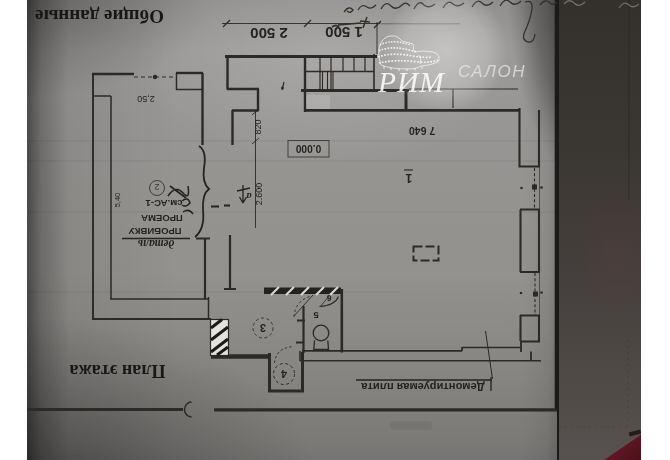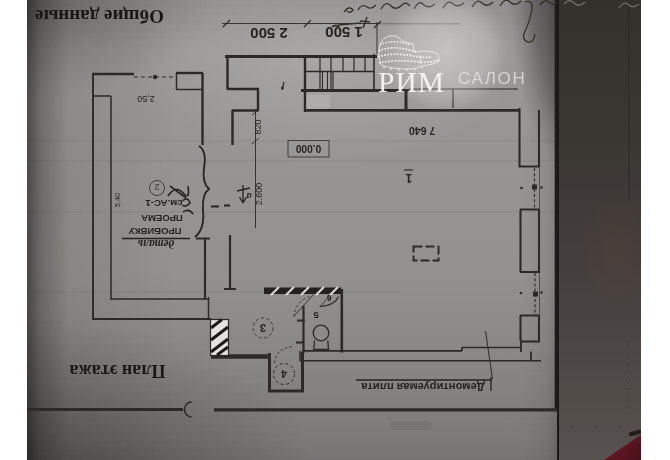--- a/index.html
+++ b/index.html
@@ -15,21 +15,21 @@
       linear-gradient(to bottom, rgba(0,0,0,0.08) 0px, rgba(0,0,0,0.0) 50px, rgba(0,0,0,0.0) 270px, rgba(0,0,0,0.07) 365px, rgba(0,0,0,0.15) 442px, rgba(0,0,0,0.19) 460px),
       radial-gradient(ellipse 380px 240px at 20px 490px, rgba(0,0,0,0.34), rgba(0,0,0,0) 72%),
       radial-gradient(ellipse 250px 130px at 0px 0px, rgba(0,0,0,0.25), rgba(0,0,0,0) 75%),
       linear-gradient(to bottom, #9d9b99 0px, #989694 120px, #94928f 250px, #918f8c 460px);
   }
   .dark{position:absolute;left:530px;top:0;width:85px;height:460px;border-left:2.5px solid #1c1a18;box-sizing:content-box;
     background:
       radial-gradient(ellipse 55px 85px at 58px 250px, rgba(140,60,55,0.10), rgba(0,0,0,0) 70%),
       linear-gradient(to bottom, #34302c 0px, #3a3632 140px, #45403d 280px, #534e4a 420px, #575250 460px);
   }
-  .lg{position:absolute;color:rgba(248,248,245,0.86);}
+  .lg{position:absolute;color:rgba(248,248,245,0.86);font-style:italic;}
   .rim{font-family:"Liberation Serif",serif;font-size:29.5px;letter-spacing:1px;color:rgba(250,250,247,0.90);}
   .sal{font-size:17px;letter-spacing:1.6px;color:rgba(232,231,227,0.75);}
   .ned{font-size:17px;letter-spacing:1.2px;color:rgba(232,231,227,0.75);}
   .glow{position:absolute;width:130px;height:130px;border-radius:50%;
     background:radial-gradient(circle, rgba(255,255,255,0.38) 0%, rgba(255,255,255,0.22) 45%, rgba(255,255,255,0) 68%);}
   .wedge{position:absolute;left:571px;top:432px;width:43px;height:28px;
     background:linear-gradient(135deg,#761f2e,#4a1019);
     clip-path:polygon(100% 10%, 100% 100%, 14% 100%);}
 </style>
 </head>
@@ -311,18 +311,18 @@
         <path d="M39,19 Q50,17 58,19 Q64,21 64,24"></path>
         <path d="M64,24 L64,28 Q58,32 46,33"></path>
         <path d="M6,32 Q16,36 32,36 Q42,36 46,33"></path>
         <path d="M9,33 V36 M16,34.5 V37 M24,35 V38 M32,35.5 V38 M40,35 V37.5 M47,33.5 V36" stroke-width="1"></path>
         <path d="M44,22 Q47,26 45,31" stroke-width="0.9"></path>
       </g>
     </svg>
 
     <div class="lg rim" style="left:351px;top:66px;">РИМ</div>
 
-    <div class="lg sal" style="left:431px;top:69px;">САЛОН</div>
+    <div class="lg sal" style="left:431px;top:62px;">САЛОН</div>
 
 
     <div class="wedge"></div>
   </div>
 </div>
 
 </body></html>

